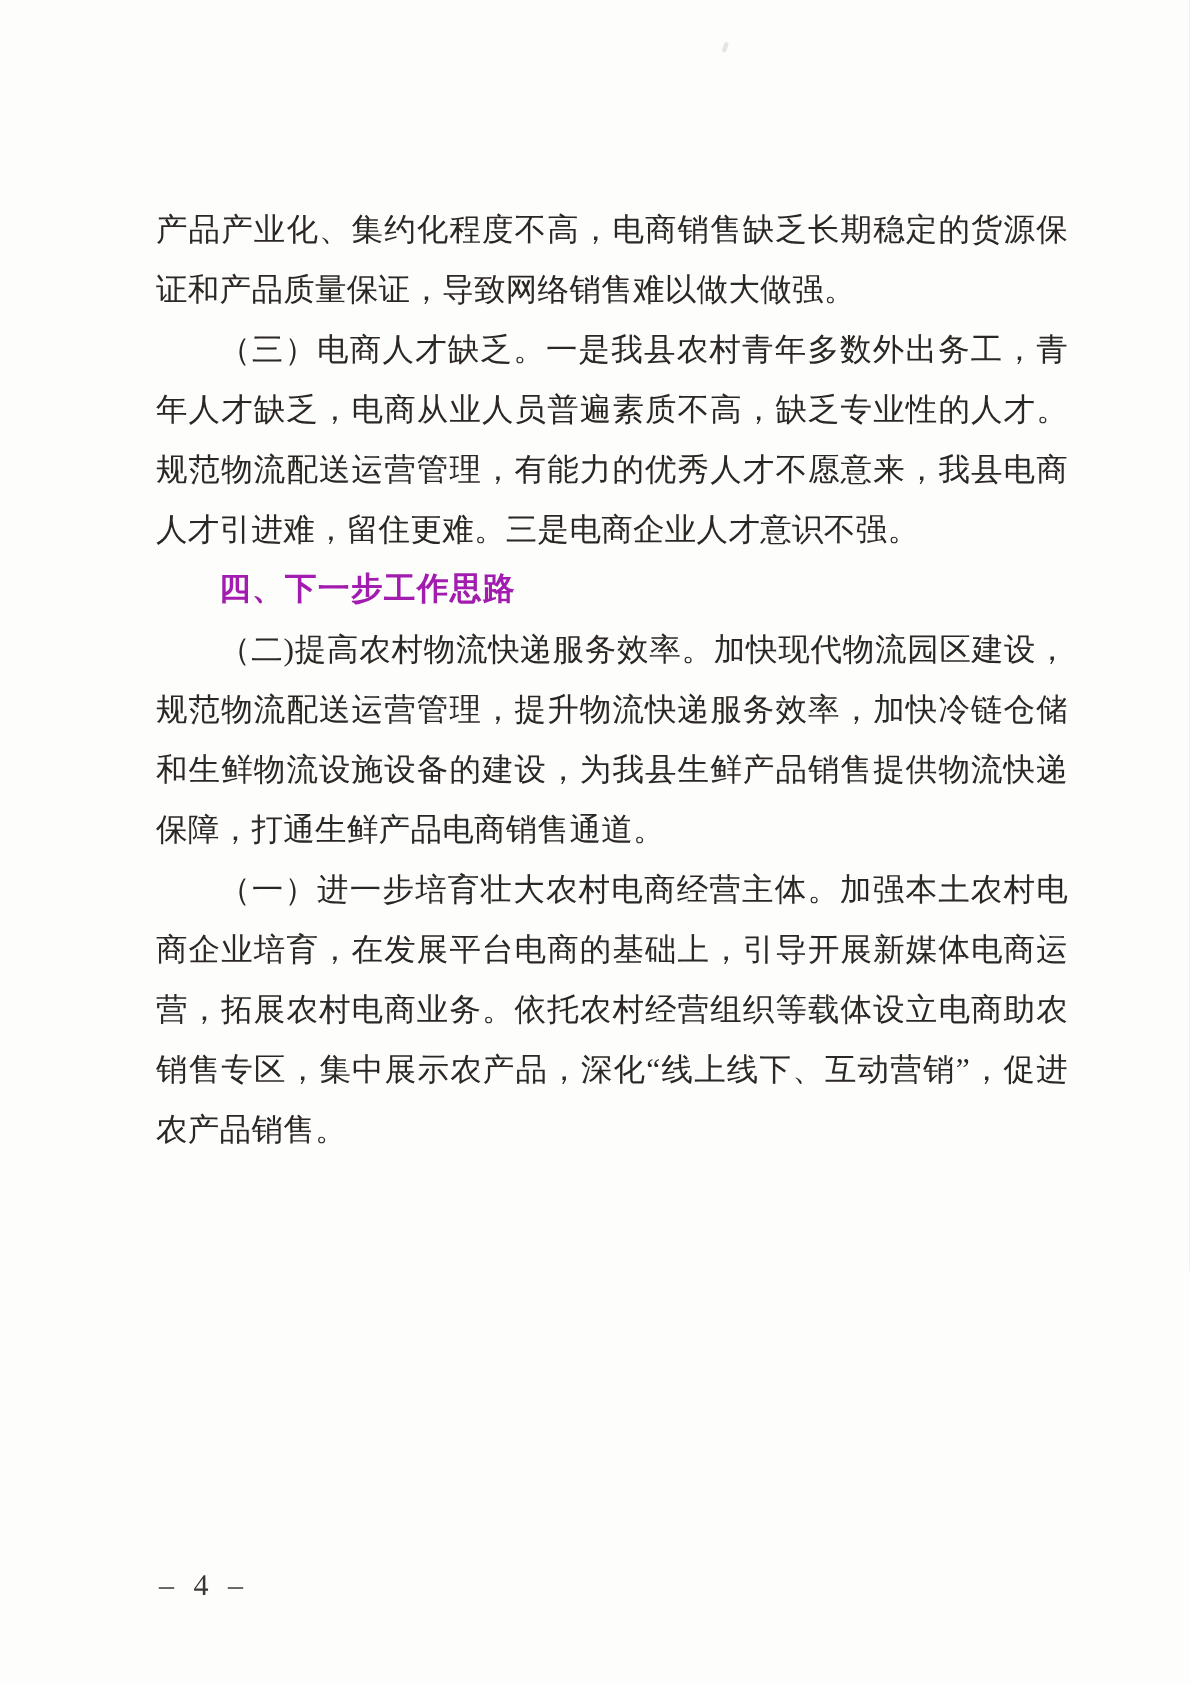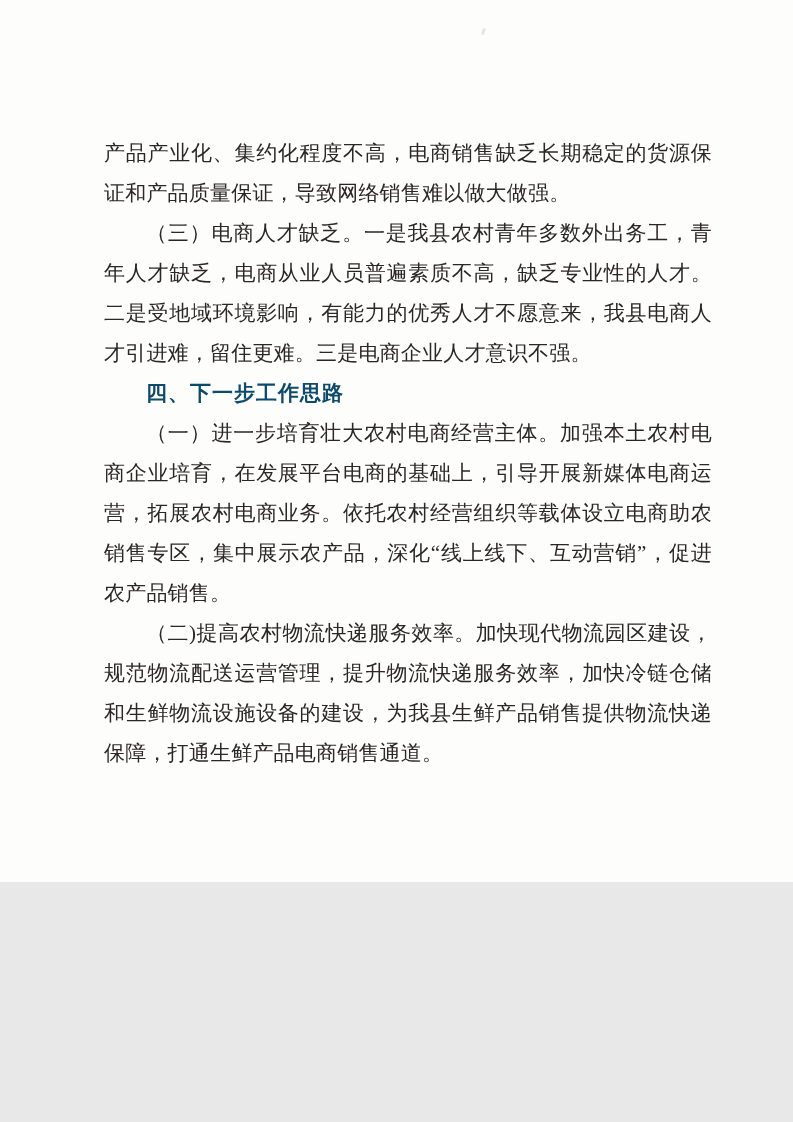--- a/index.html
+++ b/index.html
@@ -3,21 +3,21 @@
 <meta charset="utf-8">
 <style>
   html, body {
     margin: 0;
     padding: 0;
     background: #e8e8e8;
   }
   .page {
     position: relative;
     width: 793px;
-    height: 882px;
+    height: 1122px;
     margin: 0 auto;
     background: #fdfdfb;
     overflow: hidden;
     font-family: "Liberation Serif", "DejaVu Serif", serif;
     color: #2b2724;
   }
   .text-block {
     position: absolute;
     top: 133px;
     left: 104px;
@@ -30,21 +30,21 @@
     text-align: justify;
     text-justify: inter-character;
     letter-spacing: 0.2px;
   }
   .para.indent {
     text-indent: 2em;
   }
   .para.heading {
     font-family: "Liberation Sans", "DejaVu Sans", sans-serif;
     font-weight: bold;
-    color: #0c4a6e;
+    color: #a21caf;
     text-indent: 2em;
     letter-spacing: 1px;
   }
   .page-number {
     position: absolute;
     left: 106px;
     top: 1046px;
     font-size: 20px;
     letter-spacing: 4px;
     color: #3a3633;
@@ -65,24 +65,24 @@
 </style>
 </head>
 <body>
 
 <div class="page">
   <div class="scan-speck"></div>
 
   <div class="text-block">
     <p class="para">产品产业化、集约化程度不高，电商销售缺乏长期稳定的货源保证和产品质量保证，导致网络销售难以做大做强。</p>
 
-    <p class="para indent">（三）电商人才缺乏。一是我县农村青年多数外出务工，青年人才缺乏，电商从业人员普遍素质不高，缺乏专业性的人才。二是受地域环境影响，有能力的优秀人才不愿意来，我县电商人才引进难，留住更难。三是电商企业人才意识不强。</p>
+    <p class="para indent">（三）电商人才缺乏。一是我县农村青年多数外出务工，青年人才缺乏，电商从业人员普遍素质不高，缺乏专业性的人才。规范物流配送运营管理，有能力的优秀人才不愿意来，我县电商人才引进难，留住更难。三是电商企业人才意识不强。</p>
 
     <p class="para heading">四、下一步工作思路</p>
 
+    <p class="para indent">（二)提高农村物流快递服务效率。加快现代物流园区建设，规范物流配送运营管理，提升物流快递服务效率，加快冷链仓储和生鲜物流设施设备的建设，为我县生鲜产品销售提供物流快递保障，打通生鲜产品电商销售通道。</p>
+
     <p class="para indent">（一）进一步培育壮大农村电商经营主体。加强本土农村电商企业培育，在发展平台电商的基础上，引导开展新媒体电商运营，拓展农村电商业务。依托农村经营组织等载体设立电商助农销售专区，集中展示农产品，深化“线上线下、互动营销”，促进农产品销售。</p>
-
-    <p class="para indent">（二)提高农村物流快递服务效率。加快现代物流园区建设，规范物流配送运营管理，提升物流快递服务效率，加快冷链仓储和生鲜物流设施设备的建设，为我县生鲜产品销售提供物流快递保障，打通生鲜产品电商销售通道。</p>
 
   </div>
 
   <div class="page-number">– 4 –</div>
 </div>
 
 </body></html>

